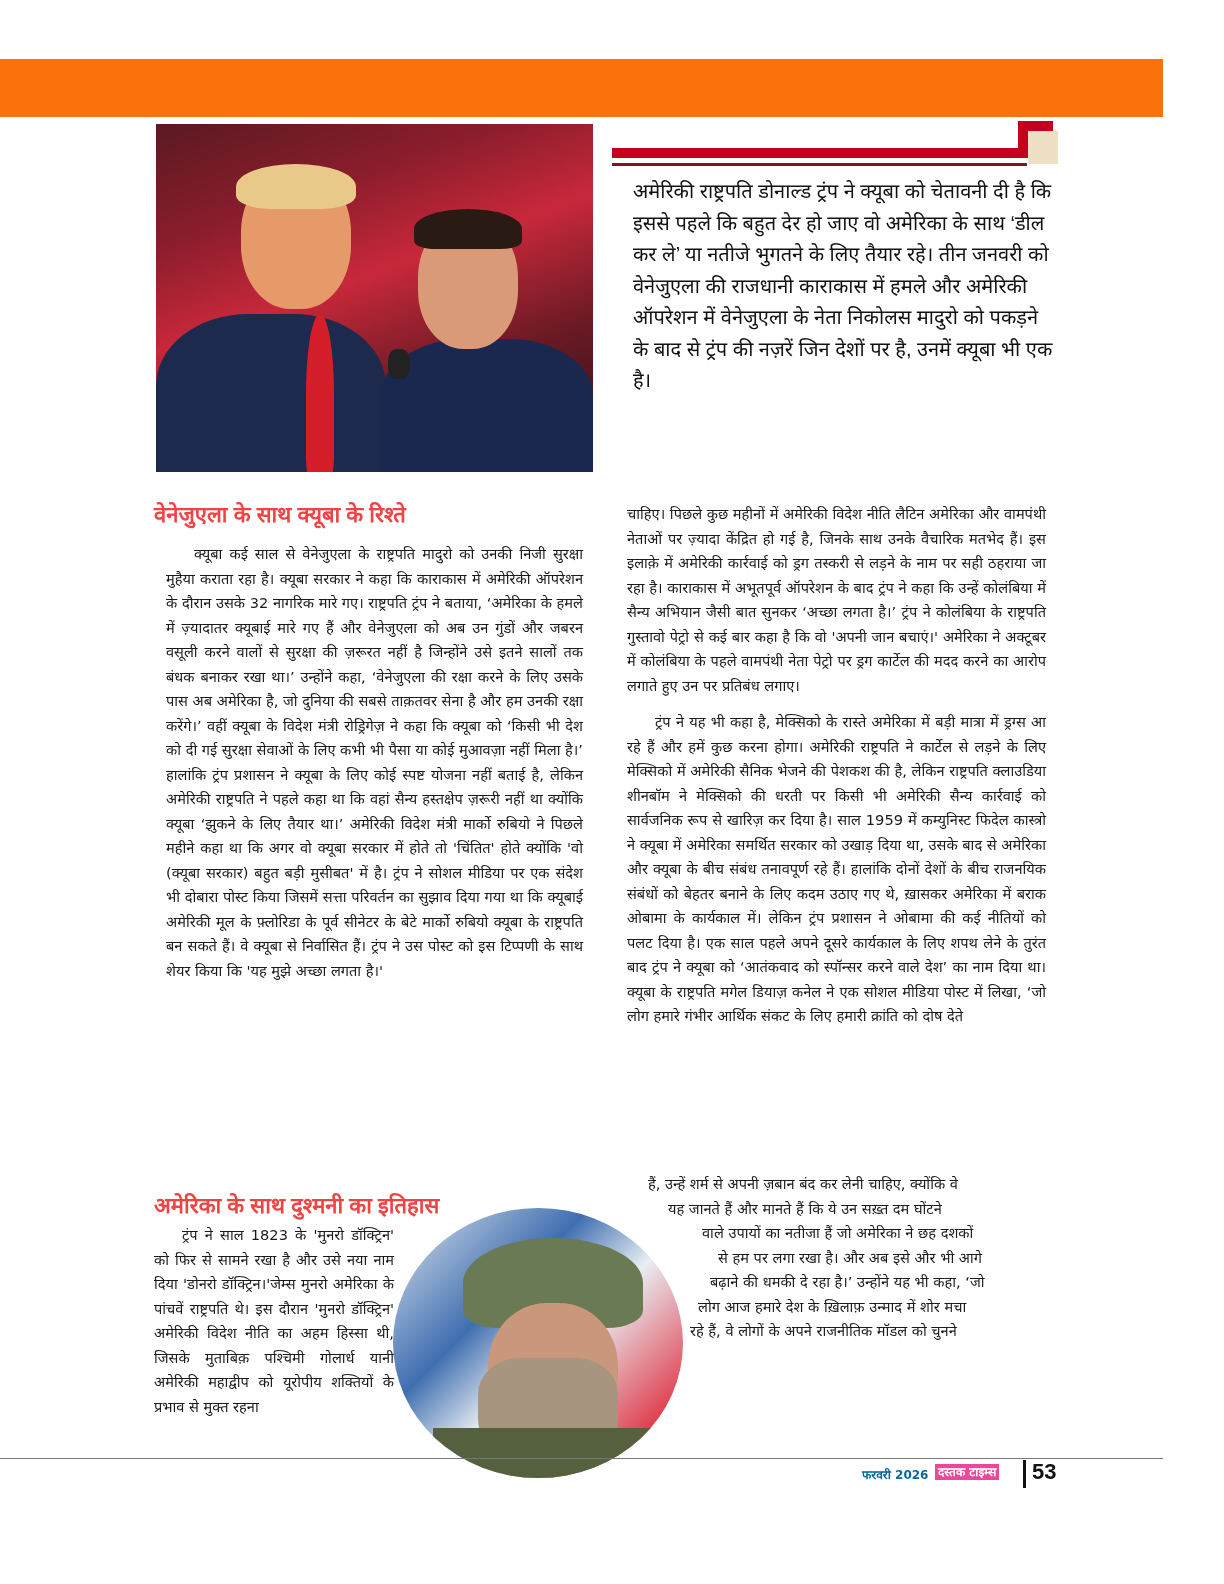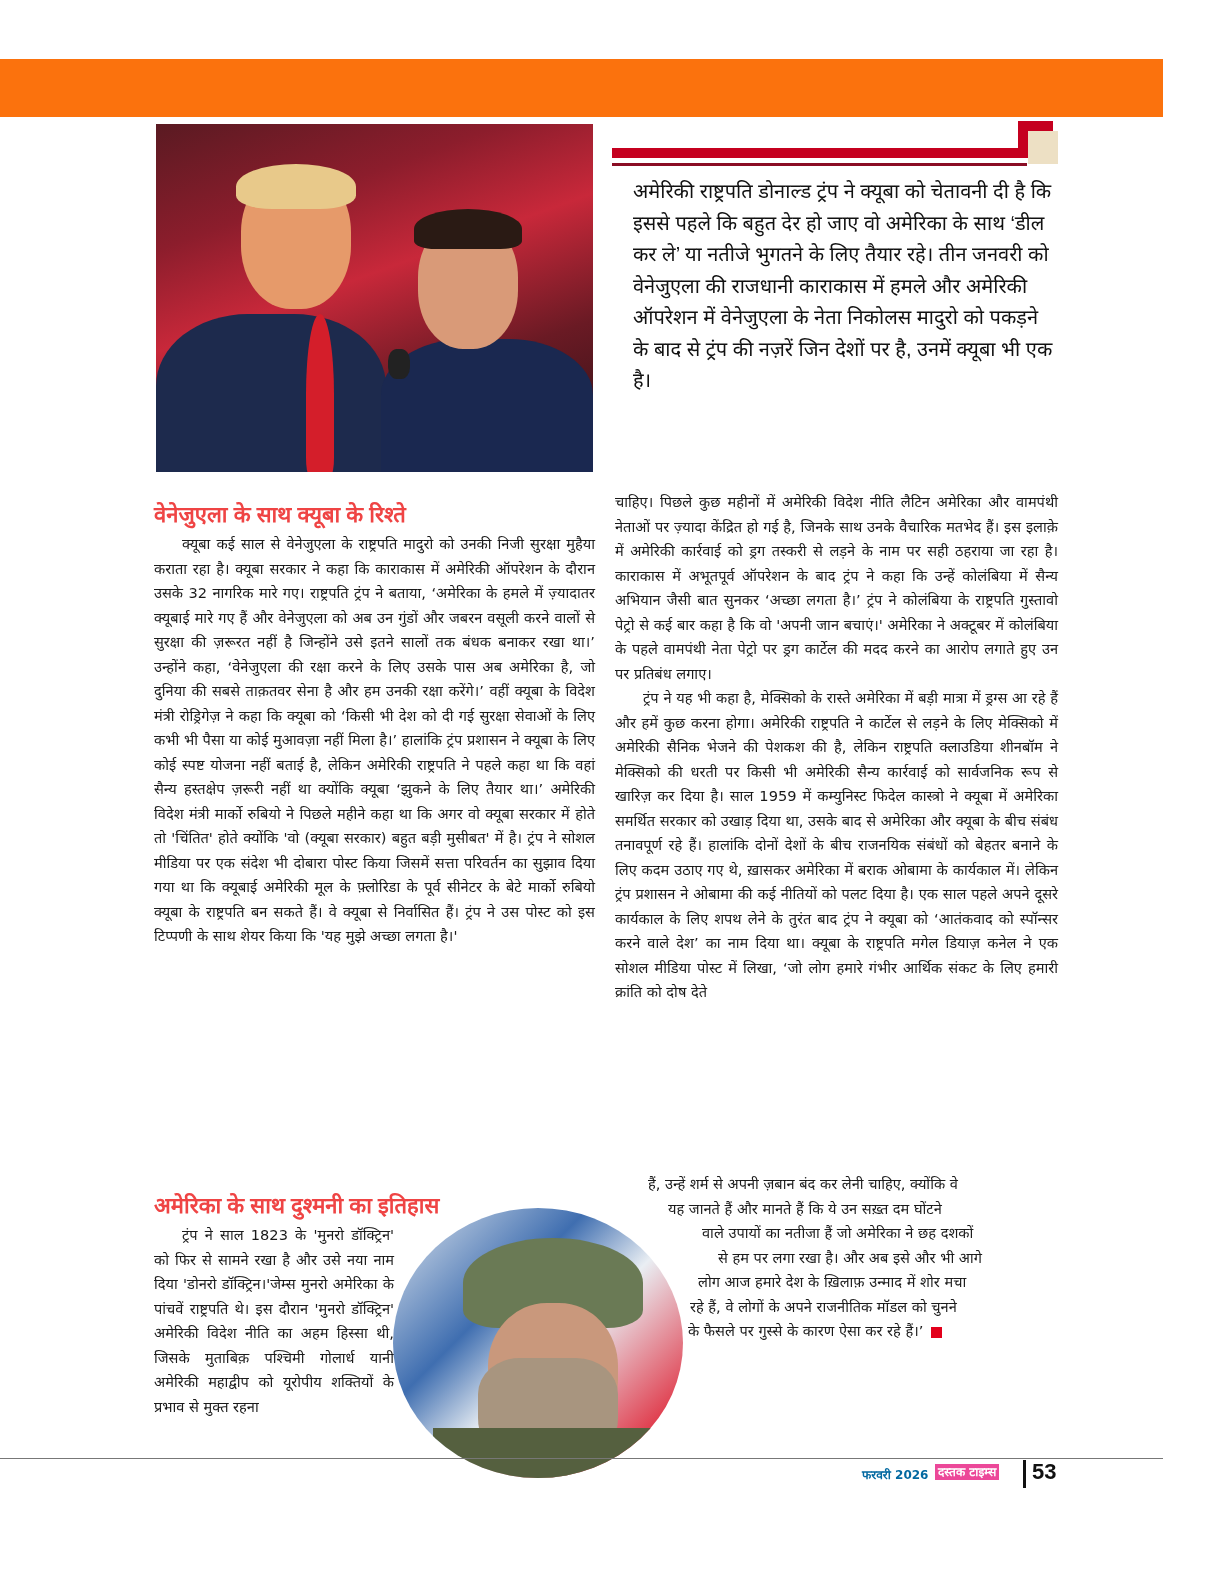--- a/index.html
+++ b/index.html
@@ -22,21 +22,21 @@
   .deco-bar-thick { position: absolute; left: 612px; top: 148px; width: 415px; height: 10px; background: #c5001f; }
   .deco-bar-thin { position: absolute; left: 612px; top: 163px; width: 415px; height: 3px; background: #8a0d24; }
   .deco-vert { position: absolute; left: 1018px; top: 121px; width: 10px; height: 37px; background: #c5001f; }
   .deco-hor { position: absolute; left: 1018px; top: 121px; width: 35px; height: 10px; background: #c5001f; }
   .deco-square { position: absolute; left: 1028px; top: 131px; width: 30px; height: 33px; background: #ede0c4; }
 
   .intro { position: absolute; left: 633px; top: 176px; width: 420px; font-size: 20px; line-height: 31.5px;
            color: #111; margin: 0; font-family: "Liberation Sans", "DejaVu Sans", sans-serif; }
 
   .col { position: absolute; font-size: 14.6px; line-height: 24.5px; text-align: justify; color: #1a1a1a; }
-  .col p { margin: 0; }
+  .col p { margin: 12px; }
   .col .indent { text-indent: 28px; }
   .left-col { left: 154px; top: 500px; width: 441px; }
   .right-col { left: 615px; top: 490px; width: 443px; }
   .heading { font-weight: bold; font-size: 22px; line-height: 30px; margin: 0 0 2px 0; color: #ef4444;
              font-family: "Liberation Sans", "DejaVu Sans", sans-serif; }
   .left-bottom { position: absolute; left: 154px; top: 1152px; width: 240px; font-size: 14.6px; line-height: 24.5px; text-align: justify; margin-top: 39px; }
   .left-bottom p { margin: 0; }
 
   .circle-photo { position: absolute; left: 393px; top: 1208px; width: 290px; height: 270px; border-radius: 50%;
                   overflow: hidden; background: linear-gradient(135deg, #dfe6ee 0%, #3f6eb0 35%, #e9eef3 55%, #e04050 85%); }
@@ -101,22 +101,22 @@
 <div class="col right-col">
   <p>चाहिए। पिछले कुछ महीनों में अमेरिकी विदेश नीति लैटिन अमेरिका और वामपंथी नेताओं पर ज़्यादा केंद्रित हो गई है, जिनके साथ उनके वैचारिक मतभेद हैं। इस इलाक़े में अमेरिकी कार्रवाई को ड्रग तस्करी से लड़ने के नाम पर सही ठहराया जा रहा है। काराकास में अभूतपूर्व ऑपरेशन के बाद ट्रंप ने कहा कि उन्हें कोलंबिया में सैन्य अभियान जैसी बात सुनकर ‘अच्छा लगता है।’ ट्रंप ने कोलंबिया के राष्ट्रपति गुस्तावो पेट्रो से कई बार कहा है कि वो 'अपनी जान बचाएं।' अमेरिका ने अक्टूबर में कोलंबिया के पहले वामपंथी नेता पेट्रो पर ड्रग कार्टेल की मदद करने का आरोप लगाते हुए उन पर प्रतिबंध लगाए।</p>
   <p class="indent">ट्रंप ने यह भी कहा है, मेक्सिको के रास्ते अमेरिका में बड़ी मात्रा में ड्रग्स आ रहे हैं और हमें कुछ करना होगा। अमेरिकी राष्ट्रपति ने कार्टेल से लड़ने के लिए मेक्सिको में अमेरिकी सैनिक भेजने की पेशकश की है, लेकिन राष्ट्रपति क्लाउडिया शीनबॉम ने मेक्सिको की धरती पर किसी भी अमेरिकी सैन्य कार्रवाई को सार्वजनिक रूप से खारिज़ कर दिया है। साल 1959 में कम्युनिस्ट फिदेल कास्त्रो ने क्यूबा में अमेरिका समर्थित सरकार को उखाड़ दिया था, उसके बाद से अमेरिका और क्यूबा के बीच संबंध तनावपूर्ण रहे हैं। हालांकि दोनों देशों के बीच राजनयिक संबंधों को बेहतर बनाने के लिए कदम उठाए गए थे, ख़ासकर अमेरिका में बराक ओबामा के कार्यकाल में। लेकिन ट्रंप प्रशासन ने ओबामा की कई नीतियों को पलट दिया है। एक साल पहले अपने दूसरे कार्यकाल के लिए शपथ लेने के तुरंत बाद ट्रंप ने क्यूबा को ‘आतंकवाद को स्पॉन्सर करने वाले देश’ का नाम दिया था। क्यूबा के राष्ट्रपति मगेल डियाज़ कनेल ने एक सोशल मीडिया पोस्ट में लिखा, ‘जो लोग हमारे गंभीर आर्थिक संकट के लिए हमारी क्रांति को दोष देते</p>
 </div>
 
 <div class="right-shaped" style="left:640px;">
   <p style="margin-left:8px;">हैं, उन्हें शर्म से अपनी ज़बान बंद कर लेनी चाहिए, क्योंकि वे</p>
   <p style="margin-left:28px;">यह जानते हैं और मानते हैं कि ये उन सख़्त दम घोंटने</p>
   <p style="margin-left:62px;">वाले उपायों का नतीजा हैं जो अमेरिका ने छह दशकों</p>
   <p style="margin-left:78px;">से हम पर लगा रखा है। और अब इसे और भी आगे</p>
+  <p style="margin-left:70px;">बढ़ाने की धमकी दे रहा है।’ उन्होंने यह भी कहा, ‘जो</p>
   <p style="margin-left:58px;">लोग आज हमारे देश के ख़िलाफ़ उन्माद में शोर मचा</p>
   <p style="margin-left:50px;">रहे हैं, वे लोगों के अपने राजनीतिक मॉडल को चुनने</p>
-  <p style="margin-left:48px;text-align:left;"><span>के फैसले पर गुस्से के कारण ऐसा कर रहे हैं।’</span><span class="end-mark"></span></p>
 </div>
 
 <div class="footer-line"></div>
 <div class="footer-date">फरवरी 2026</div>
 <div class="footer-brand">दस्तक टाइम्स</div>
 <div class="footer-sep"></div>
 <div class="footer-page">53</div>
 
 </body></html>

